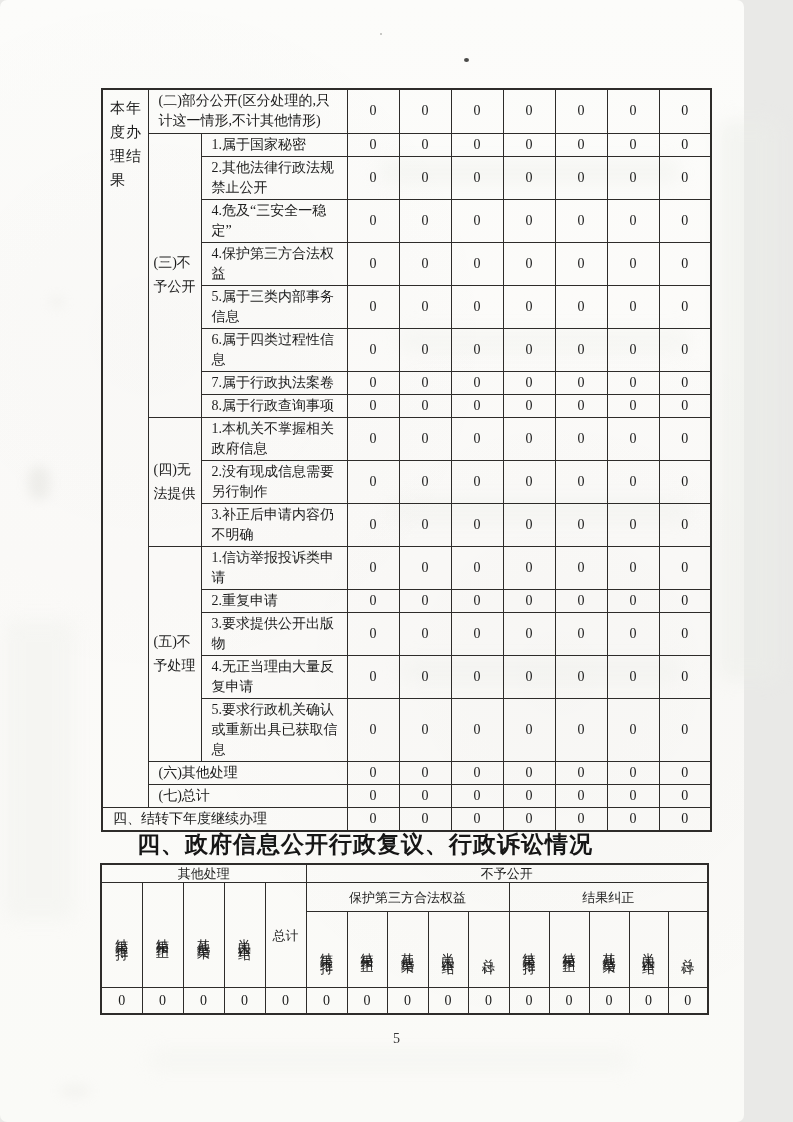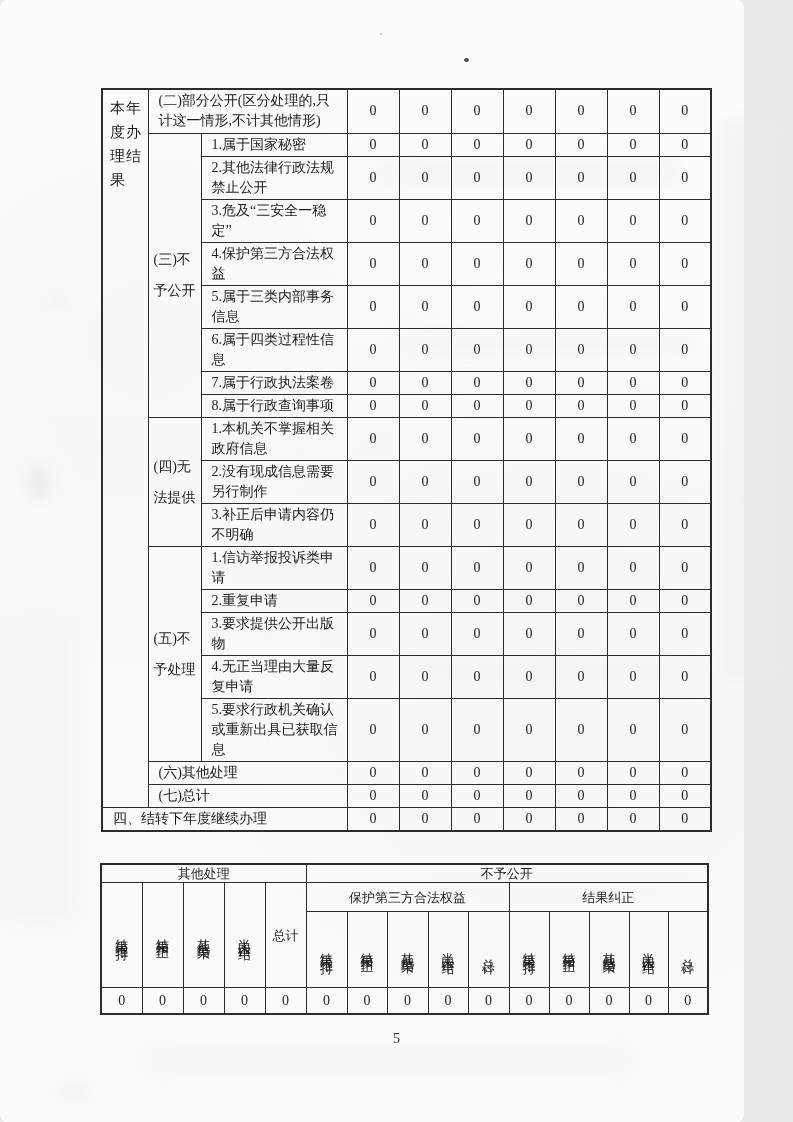--- a/index.html
+++ b/index.html
@@ -41,21 +41,21 @@
     vertical-align:top;
     padding:6px 5px 0 7px;
     font-size:15px;line-height:24px;
     word-break:break-all;
     letter-spacing:1px;
   }
   #t1 .grp{
     text-align:left;
     padding:2px 3px 2px 5px;
     word-break:break-all;
-    font-size:14px;line-height:31px;margin-left:32px;
+    font-size:14px;line-height:24px;margin-left:32px;
   }
   #t1 .lbl{
     padding:1px 4px 1px 10px;
     word-break:break-all;
     text-align:left;
   }
   #t1 .num, #t2 .num{
     text-align:center;
     font-size:14px;
     font-family:"Liberation Serif","DejaVu Serif",serif;
@@ -159,21 +159,21 @@
       <td class="lbl">2.其他法律行政法规禁止公开</td>
       <td class="num">0</td>
           <td class="num">0</td>
           <td class="num">0</td>
           <td class="num">0</td>
           <td class="num">0</td>
           <td class="num">0</td>
           <td class="num">0</td>
     </tr>
     <tr class="h2">
-      <td class="lbl">3.危及“三安全一稳定”</td>
+      <td class="lbl">4.危及“三安全一稳定”</td>
       <td class="num">0</td>
           <td class="num">0</td>
           <td class="num">0</td>
           <td class="num">0</td>
           <td class="num">0</td>
           <td class="num">0</td>
           <td class="num">0</td>
     </tr>
     <tr class="h2">
       <td class="lbl">4.保护第三方合法权益</td>
@@ -333,20 +333,21 @@
           <td class="num">0</td>
           <td class="num">0</td>
           <td class="num">0</td>
           <td class="num">0</td>
           <td class="num">0</td>
           <td class="num">0</td>
     </tr>
   </tbody>
     </table>
 
+  <div id="sec4-title">四、政府信息公开行政复议、行政诉讼情况</div>
 
   <table id="t2">
     <colgroup>
       <col style="width:41px">
         <col style="width:41px">
         <col style="width:41px">
         <col style="width:41px">
         <col style="width:41px">
       <col style="width:41px">
         <col style="width:40px">

